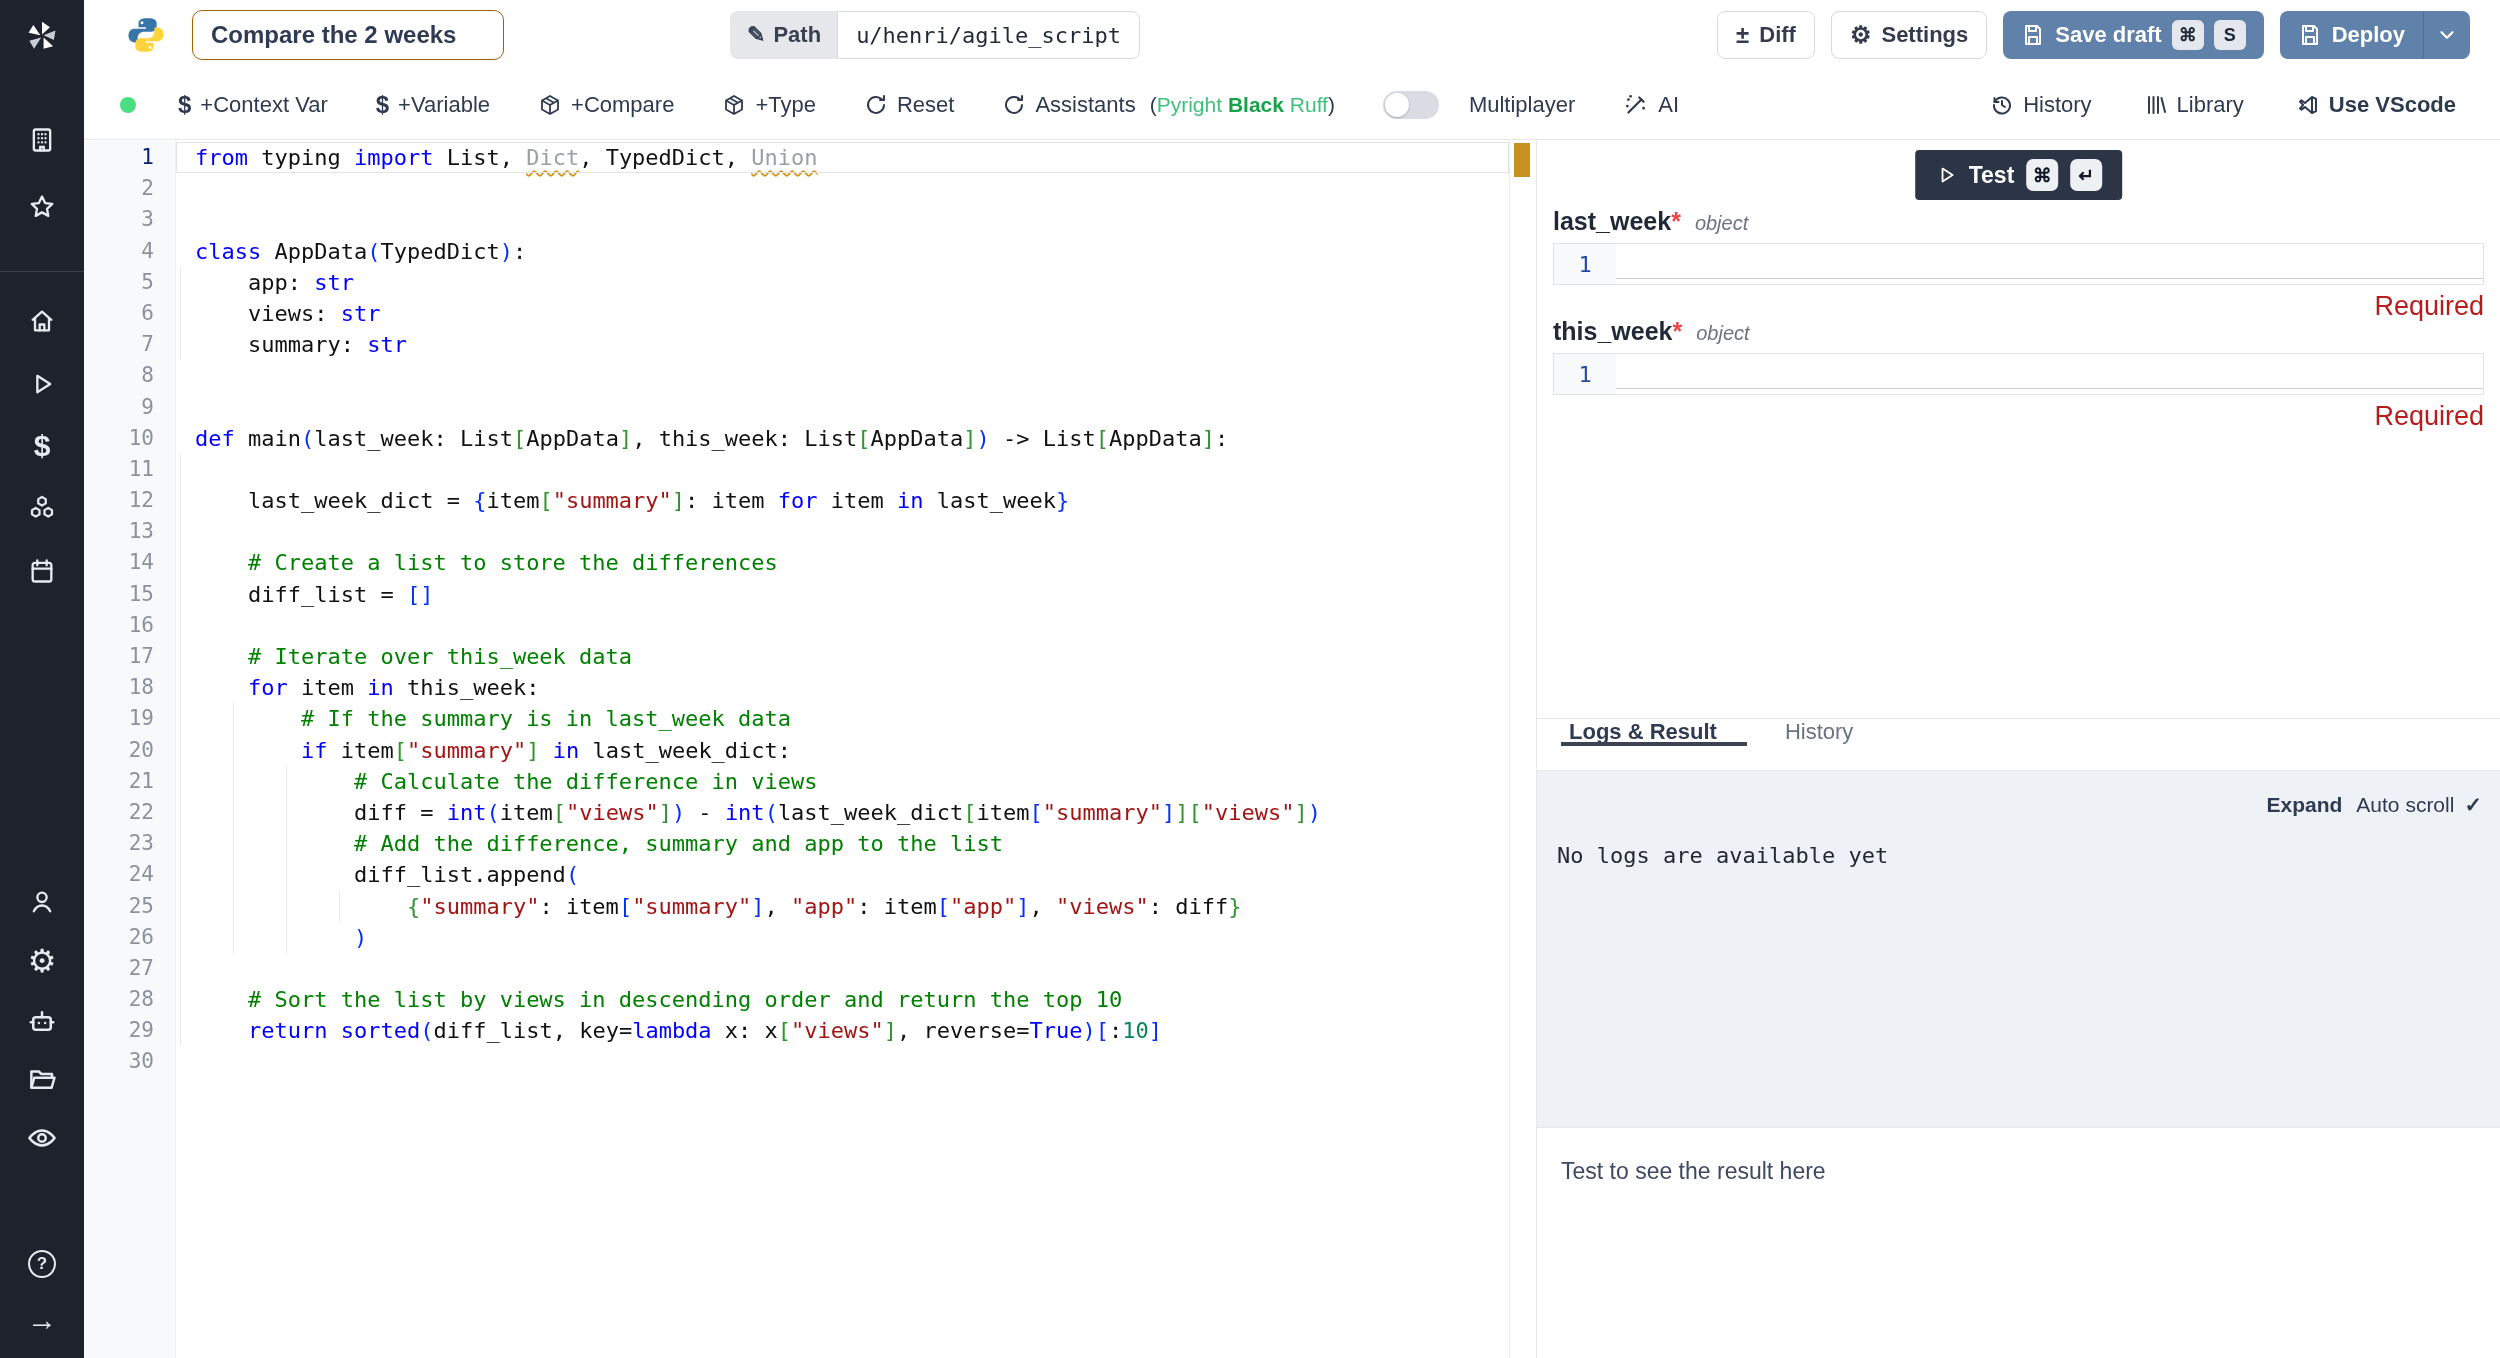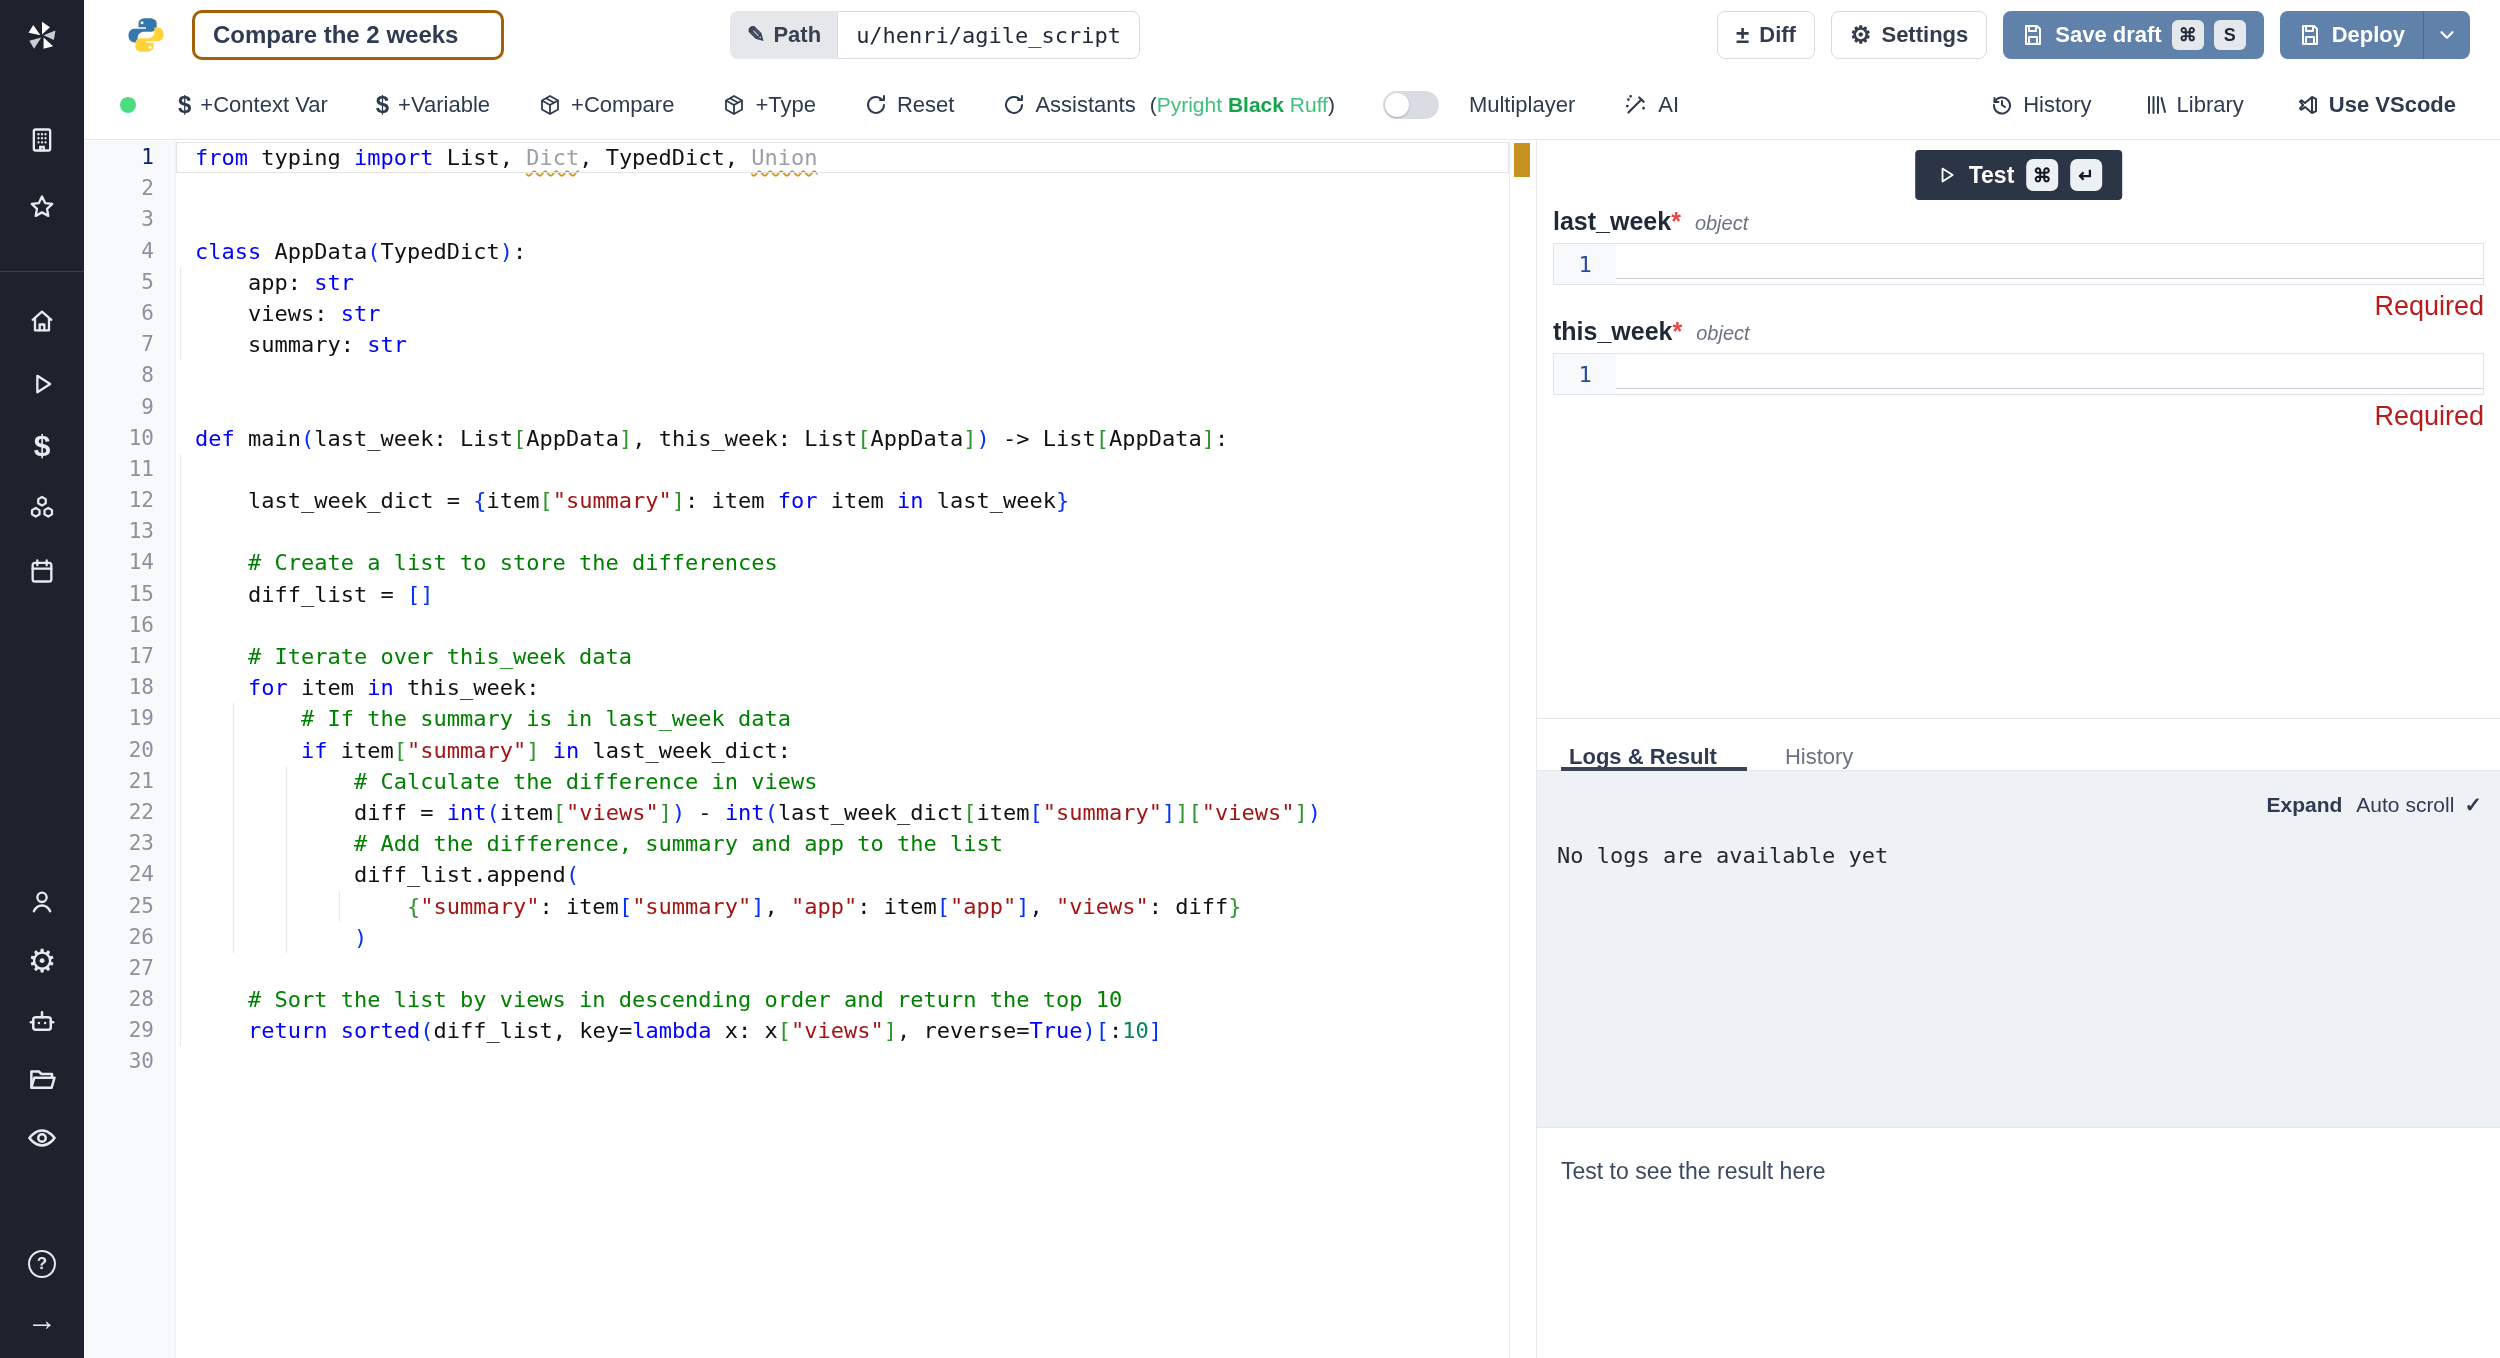--- a/index.html
+++ b/index.html
@@ -8,21 +8,21 @@
   .mono { font-family:"DejaVu Sans Mono", monospace; }
 
   
   #rail { position:absolute; left:0; top:0; width:84px; height:1358px; background:#1e222c; z-index:30; }
   #rail .sicon { position:absolute; left:50%; transform:translate(-50%,-50%); color:#e7eaef; display:flex; align-items:center; justify-content:center; cursor:pointer; }
   #rail .divider { position:absolute; left:0; right:0; top:271px; height:1px; background:#39404e; }
   .glyph-help { width:28px; height:28px; border:2px solid #e7eaef; border-radius:50%; font-size:17px; font-weight:700; display:flex; align-items:center; justify-content:center; }
 
   
   #header { position:absolute; left:84px; top:0; width:2416px; height:70px; background:#fff; display:flex; align-items:center; }
-  #title-input { margin-left:26px; width:312px; height:50px; border:3px solid #a16207; border-radius:10px; display:flex; align-items:center; padding:0 18px; font-size:24px; font-weight:700; color:#2f3b52; box-shadow:0 1px 2px rgba(0,0,0,.04); }
+  #title-input { margin-left:26px; width:312px; height:50px; border:1px solid #a16207; border-radius:10px; display:flex; align-items:center; padding:0 18px; font-size:24px; font-weight:700; color:#2f3b52; box-shadow:0 1px 2px rgba(0,0,0,.04); }
   #path-group { display:flex; align-items:stretch; margin-left:226px; height:48px; }
   #path-badge { background:#e5e7eb; border:1px solid #e5e7eb; border-right:none; border-radius:8px 0 0 8px; display:flex; align-items:center; gap:8px; padding:0 16px; font-size:22px; font-weight:600; color:#374151; }
   #path-value { border:1px solid #d6dae1; border-radius:0 8px 8px 0; display:flex; align-items:center; padding:0 18px; font-size:22px; color:#1f2937; }
   #header-right { margin-left:auto; display:flex; align-items:center; gap:16px; padding-right:30px; }
   .hbtn { height:48px; border:1px solid #d6dae1; background:#fff; border-radius:8px; display:flex; align-items:center; gap:10px; padding:0 18px; font-size:22px; font-weight:600; color:#333c4d; cursor:pointer; }
   .hbtn-solid { height:48px; background:#5f81aa; border:none; border-radius:8px; display:flex; align-items:center; gap:10px; padding:0 18px; font-size:22px; font-weight:600; color:#fff; cursor:pointer; }
   .kbd { background:#e4e7ec; color:#1f2937; border-radius:6px; min-width:32px; height:30px; display:flex; align-items:center; justify-content:center; font-size:18px; padding:0 6px; }
   #deploy-split { width:1px; align-self:stretch; background:#4c6b92; margin:0 2px 0 8px; }
 
   
@@ -60,21 +60,21 @@
   .kbd-dark { background:#eef1f4; color:#111827; border-radius:7px; width:32px; height:32px; display:flex; align-items:center; justify-content:center; font-size:19px; }
   .arg-label { position:absolute; left:16px; font-size:25px; font-weight:700; color:#1f2937; }
   .arg-label .req { color:#ef4444; }
   .arg-type { font-size:20px; font-style:italic; font-weight:400; color:#6b7280; margin-left:14px; }
   .arg-editor { position:absolute; left:16px; right:16px; height:42px; border:1px solid #e0e4e9; display:flex; background:#fff; }
   .arg-editor .agut { width:62px; background:#f8f9fb; display:flex; align-items:center; justify-content:center; font-family:"DejaVu Sans Mono", monospace; font-size:22px; color:#274a9e; flex:none; }
   .arg-editor .afield { flex:1; position:relative; }
   .arg-editor .afield::after { content:""; position:absolute; left:0; right:0; bottom:5px; border-bottom:1px solid #c9ced6; }
   .arg-required { position:absolute; right:16px; font-size:27px; color:#b91c1c; }
 
-  #tabsbar { position:absolute; left:0; right:0; top:577px; height:53px; border-top:1px solid #e5e7eb; border-bottom:1px solid #e5e7eb; display:flex; align-items:flex-end; padding-left:28px; background:#fff; }
+  #tabsbar { position:absolute; left:0; right:0; top:577px; height:53px; border-top:1px solid #e5e7eb; border-bottom:1px solid #e5e7eb; display:flex; align-items:flex-start; padding-left:28px; background:#fff; }
   .rtab { display:flex; align-items:center; font-size:22px; color:#6b7280; padding:0 4px; margin-right:60px; cursor:pointer; position:relative; }
   .rtab.active { color:#2f3b52; font-weight:600; }
   .rtab.active::after { content:""; position:absolute; left:-4px; right:-26px; bottom:-1px; height:4px; background:#3c4352; }
   #logsarea { position:absolute; left:0; right:0; top:630px; height:384px; background:#eef1f5; }
   #logs-controls { position:absolute; top:22px; right:18px; display:flex; align-items:center; gap:14px; font-size:21px; color:#2f3b52; }
   #expand-link { font-weight:700; cursor:pointer; }
   #autoscroll { cursor:pointer; display:flex; align-items:center; gap:10px; }
   #no-logs { position:absolute; left:20px; top:72px; font-size:22px; color:#24292f; }
   #resultarea { position:absolute; left:0; right:0; top:986px; bottom:0; background:#fff; border-top:1px solid #e5e7eb; padding:30px 24px; font-size:23px; color:#3c4962; }
 </style>

